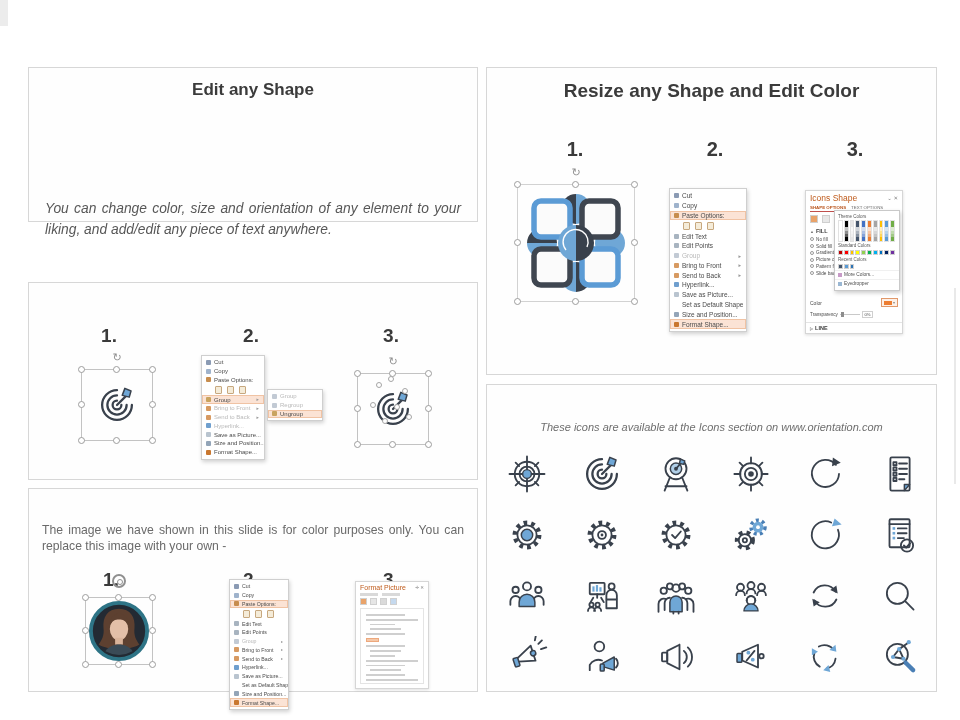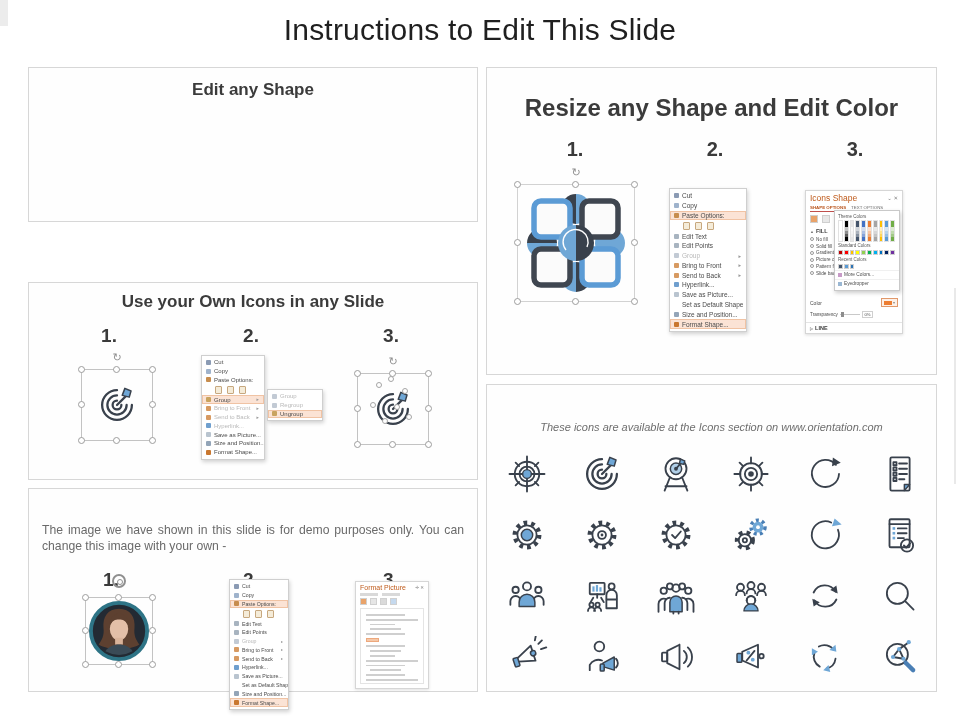--- a/index.html
+++ b/index.html
@@ -11,21 +11,21 @@
   .panel{position:absolute;background:#fefefe;border:1px solid #d7d7d7}
   #box-edit{left:28px;top:67px;width:450px;height:155px}
   #box-own{left:28px;top:282px;width:450px;height:198px}
   #box-replace{left:28px;top:488px;width:450px;height:204px}
   #box-resize{left:486px;top:67px;width:451px;height:308px}
   #box-grid{left:486px;top:384px;width:451px;height:308px}
   .panel h2{text-align:center;font-weight:700;color:#3b3b3b}
   #box-edit h2{margin-top:12px;font-size:17px}
   #box-own h2{margin-top:9px;font-size:17px}
   #box-replace h2{margin-top:7px;font-size:19px}
-  #box-resize h2{margin-top:26px;font-size:24px}
+  #box-resize h2{margin-top:12px;font-size:19px}
   #box-grid h2{margin-top:11px;font-size:17px}
   .para{position:absolute;left:16px;right:16px;font-style:italic;color:#575757;font-size:13.8px;line-height:1.52;text-align:justify}
   #p1{top:60px} #p2{top:131px}
   .rsub{position:absolute;top:33px;left:13px;right:13px;color:#6a6a6a;font-size:12.2px;line-height:1.35;text-align:justify}
   .gsub{position:absolute;top:36px;left:0;width:100%;text-align:center;color:#6e6e6e;font-size:11px;font-style:italic}
   .stepnum{position:absolute;width:60px;text-align:center;font-weight:700;font-size:19px;color:#3a3a3a}
   #box-own .stepnum{top:42px} #box-replace .stepnum{top:80px} #box-resize .stepnum{top:70px;font-size:20px}
   
   .selwrap{position:absolute;border:1px solid #c3c3c3}
   .hd{position:absolute;width:7px;height:7px;background:#fff;border:1px solid #9d9d9d;border-radius:50%;z-index:3}
@@ -116,28 +116,27 @@
   .selwrap svg{position:absolute;left:50%;top:50%;transform:translate(-50%,-50%)}
   .protate{position:absolute;top:-24px;left:calc(50% - 7px);width:14px;height:14px;border:2px solid #8f8f8f;border-radius:50%;z-index:3}
   .protate::after{content:"";position:absolute;left:3px;top:3px;width:4px;height:4px;border:1.4px solid #8f8f8f;border-radius:50%}
 </style>
 </head>
 <body>
 
 <div id="stage">
   <div class="corner"></div>
   <div class="edge"></div>
-  <h1 class="slide-title">Instructions to Edit This Slide</h1>
 
   <section class="panel" id="box-edit">
     <h2>Edit any Shape</h2>
+    <p class="para" id="p2">You can change color, size and orientation of any element to your liking, and add/edit any piece of text anywhere.</p>
   </section>
 
   <section class="panel" id="box-own">
-    <h2>Use your Own Icons in any Slide</h2>
     <span class="stepnum" style="left:50px">1.</span>
     <span class="stepnum" style="left:192px">2.</span>
     <span class="stepnum" style="left:332px">3.</span>
 
     <div class="selwrap t1wrap">
       <span class="hd h-tl"></span>
         <span class="hd h-tm"></span>
         <span class="hd h-tr"></span>
         <span class="hd h-ml"></span>
         <span class="hd h-mr"></span>
@@ -240,21 +239,21 @@
         <path class="th" d="M24 7a17 17 0 1 0 17 17"></path>
         <path class="th" d="M24 13a11 11 0 1 0 11 11"></path>
         <path class="th" d="M24 19a5 5 0 1 0 5 5"></path>
         <path class="th" d="M24 24L35 13"></path>
         <path class="bl" d="M33 5l7 3-2 7-8-2z"></path>
       </svg>
     </div>
   </section>
 
   <section class="panel" id="box-replace">
-    <p class="rsub">The image we have shown in this slide is for demo purposes only. You can change this image with your own -</p>
+    <p class="rsub">The image we have shown in this slide is for color purposes only. You can replace this image with your own -</p>
     <span class="stepnum" style="left:52px">1.</span>
     <span class="stepnum" style="left:192px">2.</span>
     <span class="stepnum" style="left:332px">3.</span>
 
     <div class="selwrap phwrap">
       <span class="hd h-tl"></span>
         <span class="hd h-tm"></span>
         <span class="hd h-tr"></span>
         <span class="hd h-ml"></span>
         <span class="hd h-mr"></span>

